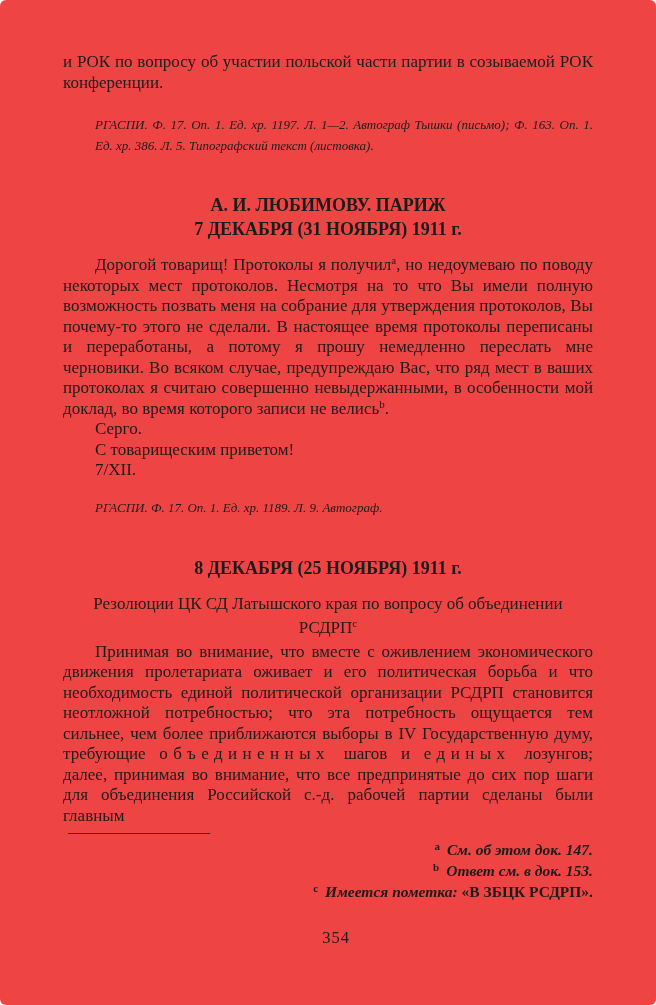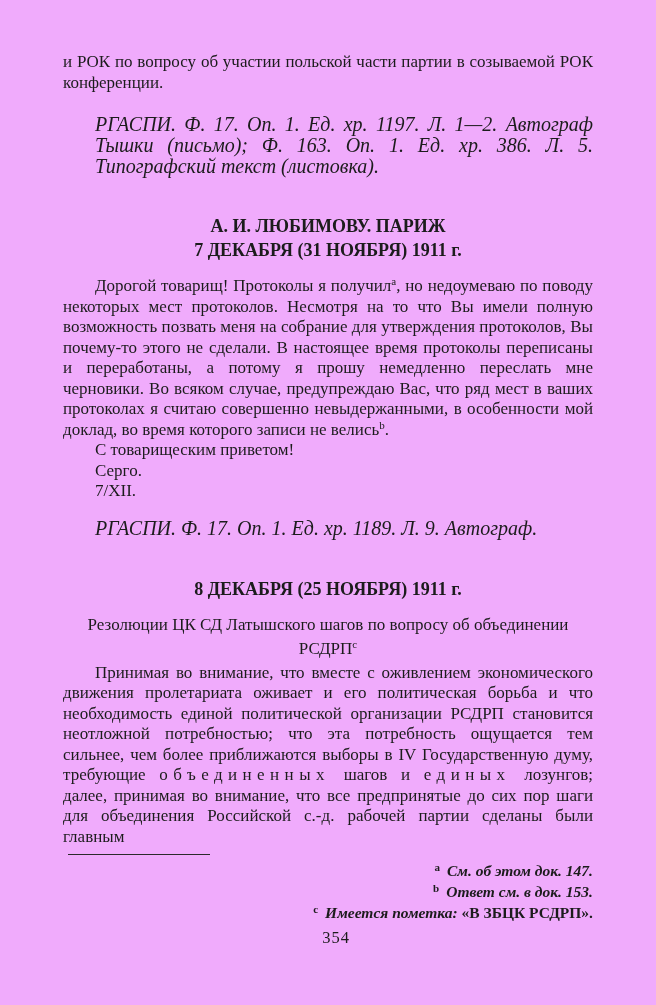--- a/index.html
+++ b/index.html
@@ -5,37 +5,38 @@
   html, body {
     margin: 0;
     padding: 0;
     background: #fbfbfa;
   }
   .page {
     position: relative;
     width: 656px;
     height: 1005px;
     box-sizing: border-box;
-    background: #f0abfc;
+    background: #ef4444;
     color: #1c1c1c;
     font-family: "Liberation Serif", "DejaVu Serif", serif;
     padding: 52px 63px 0 63px;
     overflow: hidden;
+    border-radius: 6px;
   }
   .body-text {
     font-size: 17px;
     line-height: 20.5px;
     text-align: justify;
     margin: 0;
   }
   .indent { text-indent: 32px; }
   .line { text-indent: 32px; text-align: left; }
   .archive-ref {
     font-style: italic;
-    font-size: 20px;
+    font-size: 13px;
     line-height: 21px;
     margin: 21px 0 0 32px;
     text-align: justify;
   }
   .doc-title {
     font-size: 18px;
     font-weight: bold;
     text-align: center;
     line-height: 24px;
     margin: 0;
@@ -98,31 +99,31 @@
 
   <p class="archive-ref">РГАСПИ. Ф. 17. Оп. 1. Ед. хр. 1197. Л. 1—2. Автограф Тышки (письмо); Ф. 163. Оп. 1. Ед. хр. 386. Л. 5. Типографский текст (листовка).</p>
 
   <h2 class="doc-title title-151">
     <span class="title-line">А. И. ЛЮБИМОВУ. ПАРИЖ</span>
     <span class="title-line">7 ДЕКАБРЯ (31 НОЯБРЯ) 1911 г.</span>
   </h2>
 
   <p class="body-text indent letter-body"><span>Дорогой товарищ! Протоколы я получил</span><sup class="fn-ref">a</sup><span>, но недоумеваю по поводу некоторых мест протоколов. Несмотря на то что Вы имели полную возможность позвать меня на собрание для утверждения протоколов, Вы почему-то этого не сделали. В настоящее время протоколы переписаны и переработаны, а потому я прошу немедленно переслать мне черновики. Во всяком случае, предупреждаю Вас, что ряд мест в ваших протоколах я считаю совершенно невыдержанными, в особенности мой доклад, во время которого записи не велись</span><sup class="fn-ref">b</sup><span>.</span></p>
 
+  <p class="body-text line">Серго.</p>
   <p class="body-text line">С товарищеским приветом!</p>
-  <p class="body-text line">Серго.</p>
   <p class="body-text line">7/XII.</p>
 
   <p class="archive-ref source-151">РГАСПИ. Ф. 17. Оп. 1. Ед. хр. 1189. Л. 9. Автограф.</p>
 
   <h2 class="doc-title title-152">
     <span class="title-line">8 ДЕКАБРЯ (25 НОЯБРЯ) 1911 г.</span>
   </h2>
 
-  <p class="subtitle"><span>Резолюции ЦК СД Латышского шагов по вопросу об объединении</span><br><span>РСДРП</span><sup class="fn-ref">c</sup></p>
+  <p class="subtitle"><span>Резолюции ЦК СД Латышского края по вопросу об объединении</span><br><span>РСДРП</span><sup class="fn-ref">c</sup></p>
 
   <p class="body-text indent resolution-body"><span>Принимая во внимание, что вместе с оживлением экономического движения пролетариата оживает и его политическая борьба и что необходимость единой политической организации РСДРП становится неотложной потребностью; что эта потребность ощущается тем сильнее, чем более приближаются выборы в IV Государственную думу, требующие </span><span class="spaced">объединенных</span><span> шагов и </span><span class="spaced">единых</span><span> лозунгов; далее, принимая во внимание, что все предпринятые до сих пор шаги для объединения Российской с.-д. рабочей партии сделаны были главным</span></p>
 
   <div class="footnote-rule"></div>
 
   <div class="footnotes">
     <p class="footnote"><sup class="fn-ref">a</sup><span>См. об этом док. 147.</span></p>
     <p class="footnote"><sup class="fn-ref">b</sup><span>Ответ см. в док. 153.</span></p>
     <p class="footnote"><sup class="fn-ref">c</sup><span>Имеется пометка:</span><span class="upright"> «В ЗБЦК РСДРП».</span></p>
   </div>

